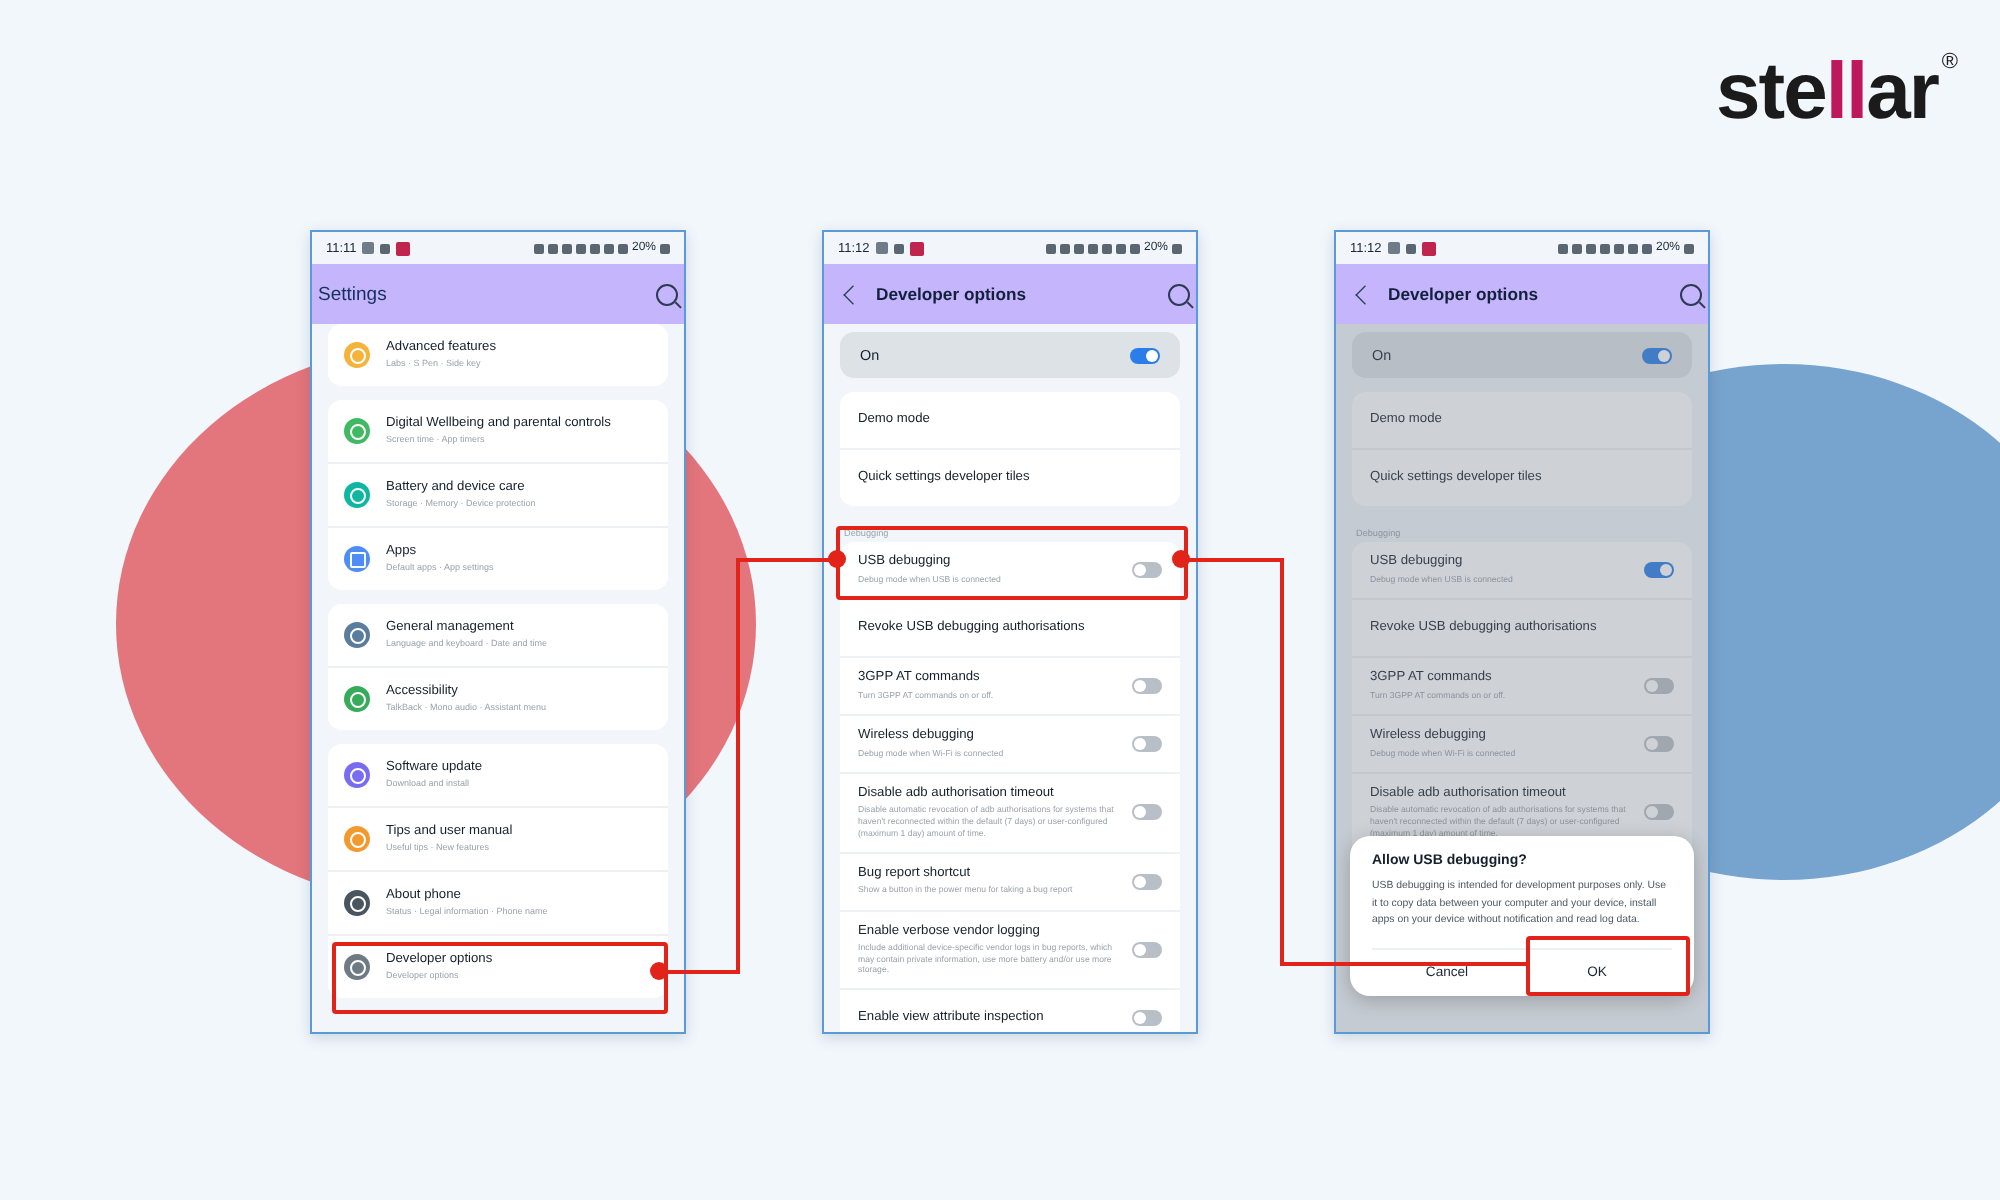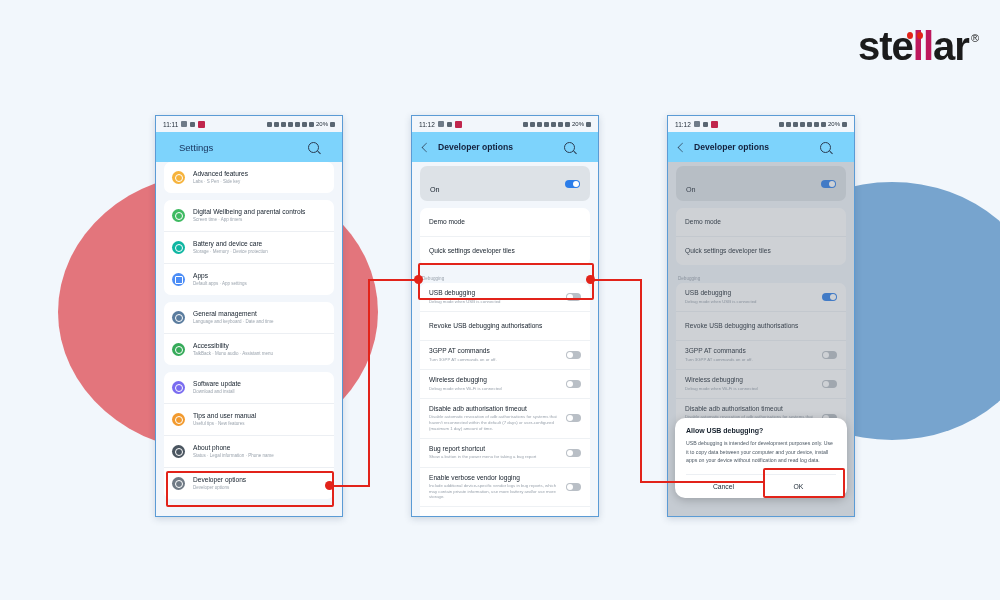--- a/index.html
+++ b/index.html
@@ -19,21 +19,21 @@
   }
   .blob-blue{
     left:742px;top:182px;width:300px;height:258px;
     background:#77a4ce;
   }
 
   
   .logo{
     position:absolute;right:22px;top:26px;
     font-size:40px;font-weight:bold;letter-spacing:-1px;
-    color:#1b1b1b;line-height:1;display:flex;align-items:flex-end;
+    color:#1b1b1b;line-height:1;display:flex;align-items:flex-start;
   }
   .logo .red{color:#be185d;}
   .logo .dots{
     position:relative;display:inline-block;width:0;height:0;
   }
   .logo .dot{
     position:absolute;width:6px;height:7px;background:#e2231a;top:-34px;
   }
   .logo .d1{left:-26px;}
   .logo .d2{left:-16px;}
@@ -56,22 +56,22 @@
     padding:0 7px;font-size:6.5px;color:#1c2733;background:#f2f6fb;
   }
   .sb-left{display:flex;align-items:center;gap:3px;}
   .sb-right{display:flex;align-items:center;gap:2px;font-size:6px;}
   .sb-ico{width:6px;height:6px;background:#5a6672;border-radius:1px;display:inline-block;}
   .sb-ico.env{background:#6f7b88;border-radius:1px;}
   .sb-ico.red{background:#c0264d;width:7px;height:7px;}
   .sb-ico.sm{width:5px;height:5px;}
 
   .apptitle{
-    height:30px;display:flex;align-items:center;padding:0 23px;
-    font-size:9.5px;color:#16325c;font-weight:normal;background:#7dd3fc;
+    height:30px;display:flex;align-items:center;padding:0 3px;
+    font-size:9.5px;color:#16325c;font-weight:normal;background:#c4b5fd;
   }
   .apptitle.dev{font-size:8.6px;color:#14213d;font-weight:bold;padding-left:9px;}
   .back-chev{
     width:10px;height:10px;margin-right:6px;flex:0 0 auto;
     border-left:1.3px solid #2b3c52;border-bottom:1.3px solid #2b3c52;
     transform:rotate(45deg) scale(.62);
   }
   .ttl-text{flex:1;}
   .search-ico{
     width:9px;height:9px;border:1.3px solid #2b3c52;border-radius:50%;
@@ -104,21 +104,21 @@
   .drow + .drow{border-top:1px solid #eef1f4;}
   .dtext{flex:1;min-width:0;padding-right:6px;}
   .dtitle{font-size:6.6px;color:#16202b;line-height:1.25;}
   .dsub{font-size:4.3px;color:#9aa3ad;line-height:1.35;margin-top:1px;}
   .sectionhdr{font-size:4.6px;color:#9aa3ad;padding:5px 10px 2px 10px;}
 
   .onbar{
     margin:4px 8px 7px 8px;background:#dde2e7;border-radius:7px;
     display:flex;align-items:center;padding:7px 10px;
   }
-  .onbar .lbl{flex:1;font-size:7.2px;color:#16202b;margin-top:12px;}
+  .onbar .lbl{flex:1;font-size:7.2px;color:#16202b;}
 
   
   .toggle{width:15px;height:8px;border-radius:5px;position:relative;flex:0 0 auto;background:#c9ced4;}
   .toggle .knob{position:absolute;top:1px;left:1px;width:6px;height:6px;border-radius:50%;background:#fff;transition:none;}
   .toggle.on{background:#2b7de9;}
   .toggle.on .knob{left:8px;}
   .toggle.off{background:#b9bfc6;}
   .toggle.off .knob{left:1px;background:#fff;}
 
   .navbar{height:14px;display:flex;align-items:center;justify-content:center;background:#f2f6fb;}

